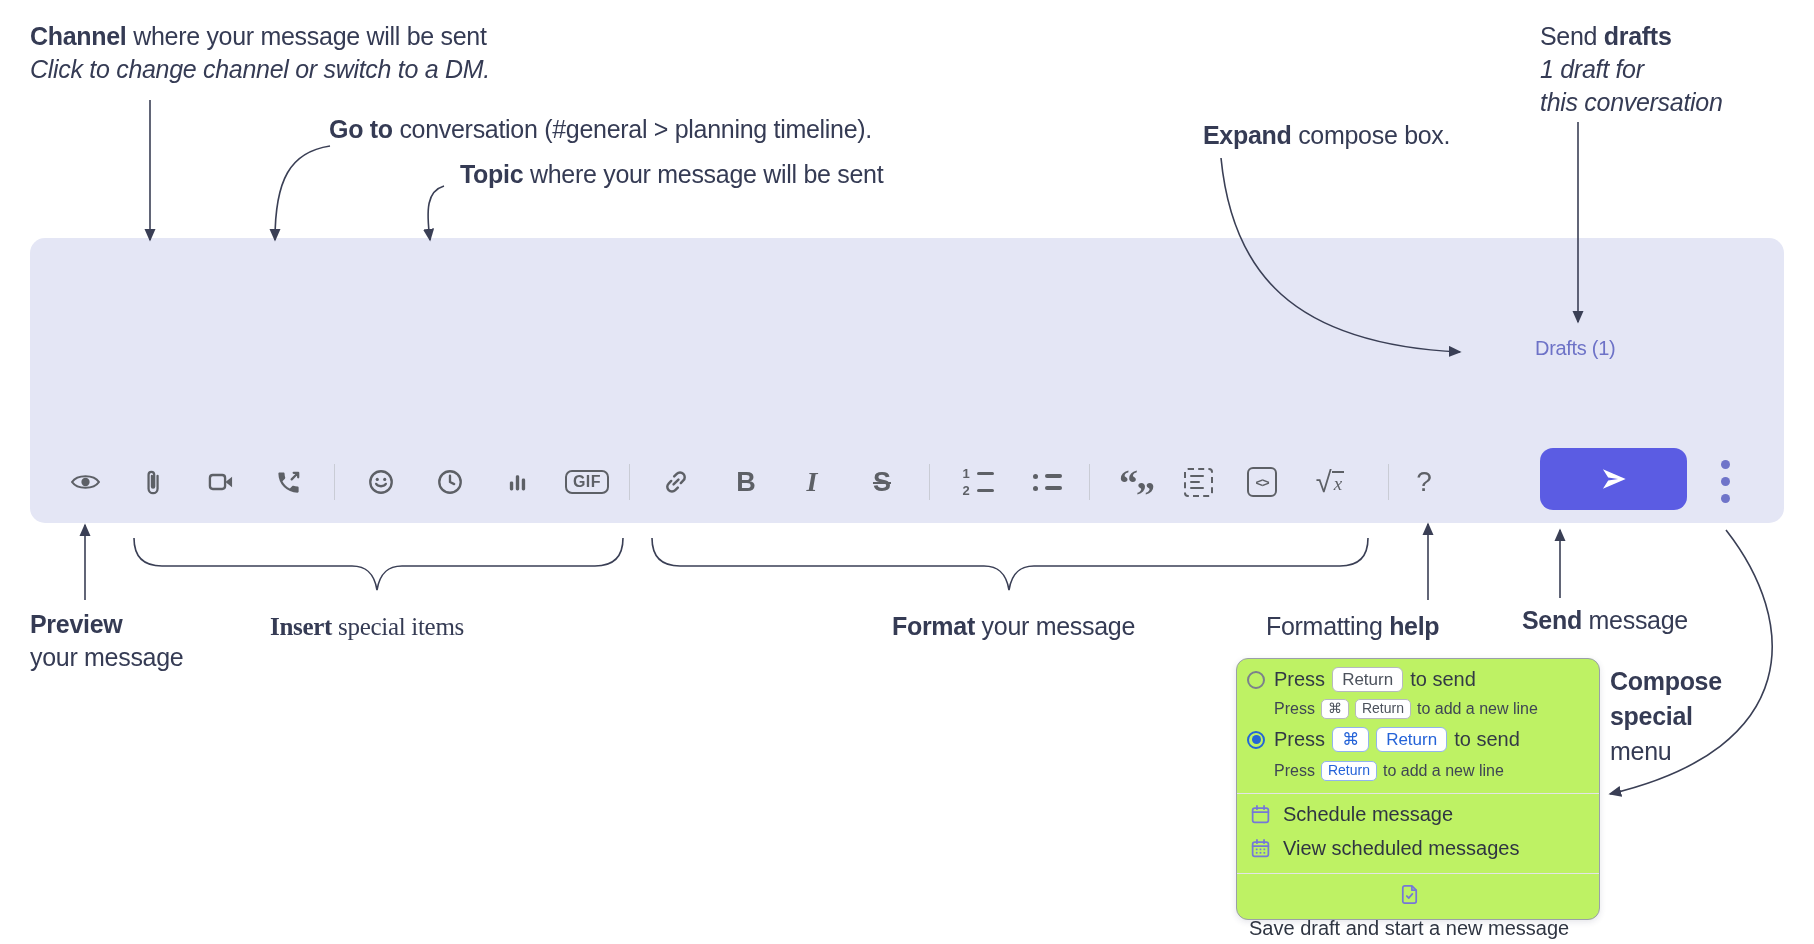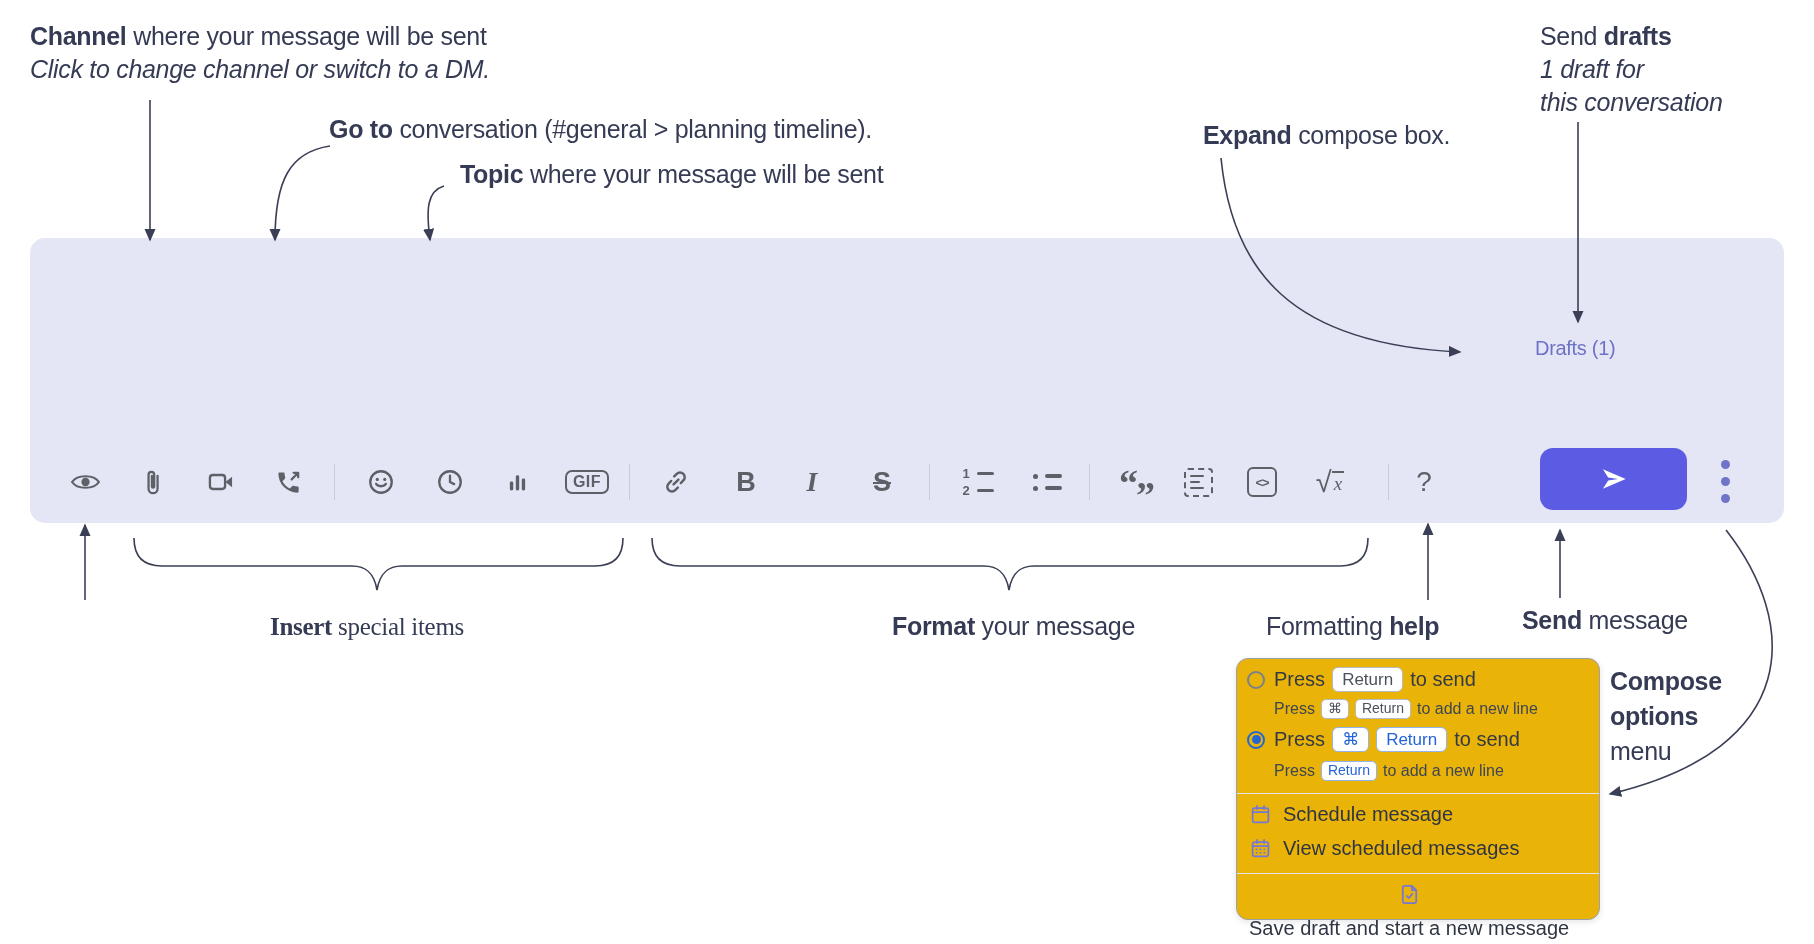--- a/index.html
+++ b/index.html
@@ -52,21 +52,21 @@
     font-size:13px;font-weight:700;letter-spacing:-1px;}
   .sqrticon{display:flex;align-items:flex-start;}
   .sqrticon .rad{font-size:29px;font-weight:400;line-height:26px;}
   .sqrticon .var{font-family:"Liberation Serif",serif;font-style:italic;font-size:19px;border-top:2.4px solid #5d6066;line-height:22px;padding:0 2px;margin-top:2px;}
   .draftslink{left:1535px;top:337px;font-size:20px;color:#6d72c7;letter-spacing:-0.3px;cursor:pointer;z-index:2;}
   .sendbtn{left:1540px;top:448px;width:147px;height:62px;background:#5b5ce3;border-radius:13px;
     display:flex;align-items:center;justify-content:center;cursor:pointer;z-index:2;}
   .kebab{left:1706px;top:452px;width:38px;height:58px;display:flex;flex-direction:column;align-items:center;justify-content:center;gap:8px;cursor:pointer;z-index:2;}
   .kebab i{width:9px;height:9px;border-radius:50%;background:#6f74c9;}
   
-  .popup{left:1236px;top:658px;width:362px;height:260px;background:#eab308;border:1.5px solid #9aa0a8;border-radius:12px;
+  .popup{left:1236px;top:658px;width:362px;height:260px;background:#bef264;border:1.5px solid #9aa0a8;border-radius:12px;
     box-shadow:0 2px 6px rgba(40,45,80,.12);z-index:4;}
   .prow{position:absolute;display:flex;align-items:center;gap:9px;white-space:nowrap;cursor:pointer;}
   .prow .mt{font-size:20px;color:#333a45;display:flex;align-items:center;gap:7px;}
   .prow .st{font-size:16px;color:#3f4654;display:flex;align-items:center;gap:6px;}
   .radio{width:18px;height:18px;border-radius:50%;border:2px solid #7b818c;box-sizing:border-box;flex:none;}
   .radio.sel{border-color:#2465d6;position:relative;}
   .radio.sel::after{content:"";position:absolute;left:2.5px;top:2.5px;width:9px;height:9px;border-radius:50%;background:#2465d6;}
   .kbd{display:inline-block;border:1.5px solid #b6b9bf;border-radius:6px;padding:1px 9px;font-size:17px;color:#4c525c;line-height:1.25;background:#fff;}
   .kbd.sm{padding:0 6px;font-size:14px;border-radius:5px;}
   .kbd.blue{border-color:#93b4ee;color:#2563d8;}
@@ -279,35 +279,39 @@
   <svg width="30" height="28" viewBox="0 0 24 24">
     <polygon points="2.5,3.6 22,12 2.5,20.4 7,13.3 15.5,12 7,10.7" fill="#ffffff"></polygon>
   </svg>
 </div>
 <div class="abs kebab">
   <i></i>
       <i></i>
       <i></i>
 </div>
 
+<div class="abs ann" style="left:30px;top:608px;">
+  <div><b>Preview</b></div>
+  <div>your message</div>
+</div>
 <div class="abs ann" style="left:270px;top:610px;font-family:Liberation Serif, serif;">
   <b>Insert</b><span> special items</span>
 </div>
 <div class="abs ann" style="left:892px;top:610px;">
   <b>Format</b><span> your message</span>
 </div>
 <div class="abs ann" style="left:1266px;top:610px;">
   <span>Formatting </span><b>help</b>
 </div>
 <div class="abs ann" style="left:1522px;top:604px;">
   <b>Send</b><span> message</span>
 </div>
 <div class="abs ann" style="left:1610px;top:664px;line-height:35px;">
   <div><b>Compose</b></div>
-  <div><b>options</b></div>
+  <div><b>special</b></div>
   <div>menu</div>
 </div>
 
 <div class="abs popup">
   <div class="prow" style="left:10px;top:8px;">
     <span class="radio"></span>
     <span class="mt">
           <span>Press</span>
           <span class="kbd">Return</span>
           <span>to send</span>

